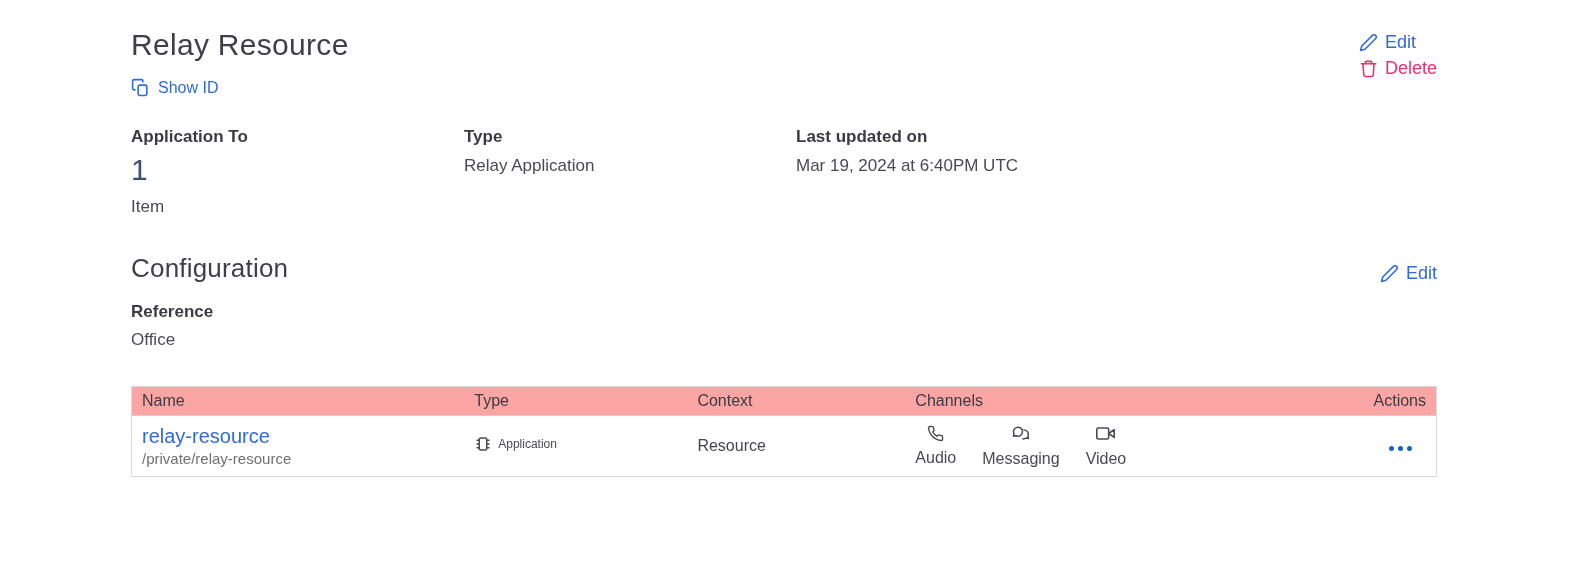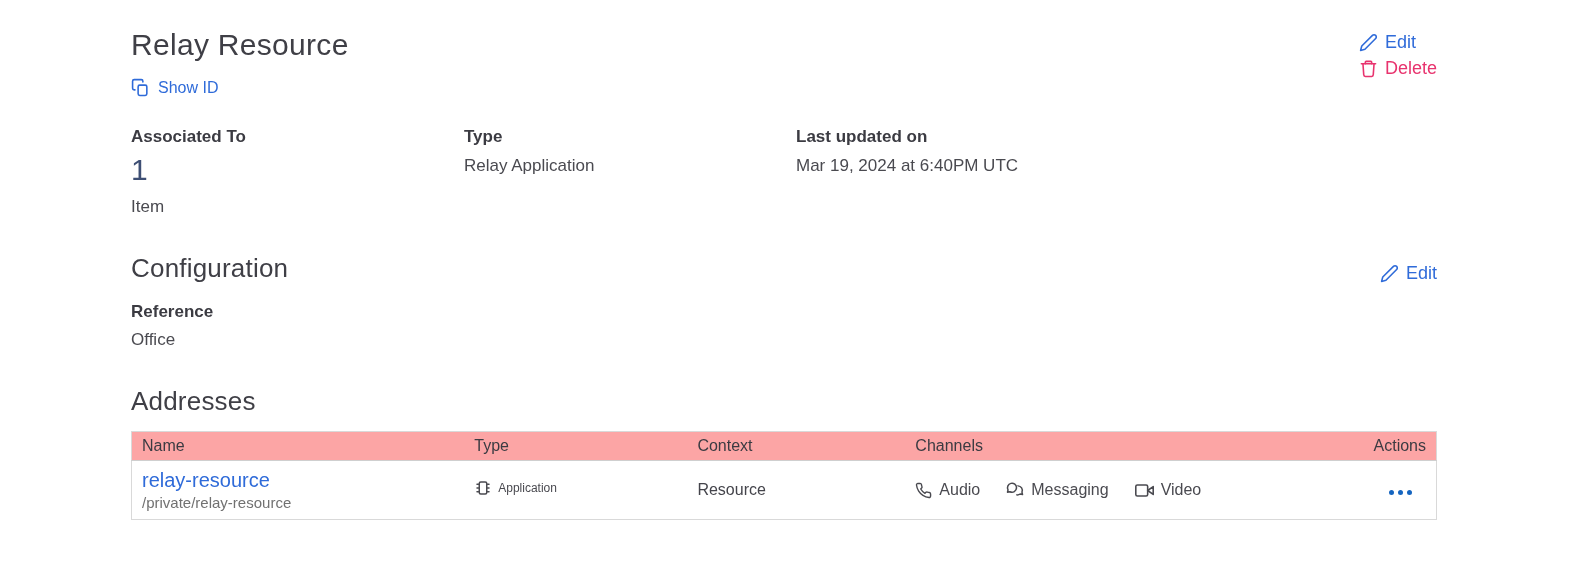--- a/index.html
+++ b/index.html
@@ -63,21 +63,21 @@
   th.col-name { width: 25.5%; }
   th.col-type { width: 17.1%; }
   th.col-context { width: 16.7%; }
   th.col-channels { width: 26.4%; }
   th.col-actions { width: 14.3%; text-align: right; }
   tbody td { padding: 8px 10px; vertical-align: middle; height: 50px; }
   .addr-name { font-size: 20px; color: #2f6bd9; cursor: pointer; }
   .addr-path { font-size: 15px; color: #717171; margin-top: 2px; }
   .cell-with-icon { display: inline-flex; align-items: center; gap: 6px; font-size: 12px; color: #4a4a50; }
   .channels-cell { display: flex; align-items: center; gap: 26px; }
-  .channel-item { display: inline-flex; align-items: center; gap: 7px; font-size: 16px; color: #4a4a50; }
+  .channel-item { display: inline-flex; align-items: center; gap: 7px; font-size: 16px; color: #4a4a50; flex-direction: column; }
   .actions-cell { text-align: right; padding-right: 20px !important; }
   .ellipsis-btn { display: inline-flex; gap: 4px; cursor: pointer; padding: 4px; }
   .ellipsis-btn i { width: 5px; height: 5px; border-radius: 50%; background: #1565c0; display: block; }
 
   .icon { display: inline-flex; flex-shrink: 0; }
 </style>
 </head>
 <body>
 
 <div class="page">
@@ -112,21 +112,21 @@
             <path d="M19 6l-1 14a2 2 0 0 1-2 2H8a2 2 0 0 1-2-2L5 6"></path>
           </svg>
         </span>
         <span>Delete</span>
       </a>
     </div>
   </div>
 
   <div class="details-row">
     <div class="detail-col-0">
-      <div class="detail-label">Associated To</div>
+      <div class="detail-label">Application To</div>
       <div class="detail-value big-number">1</div>
       <div class="detail-sub">Item</div>
     </div>
     <div class="detail-col-1">
       <div class="detail-label">Type</div>
       <div class="detail-value">Relay Application</div>
     </div>
     <div class="detail-col-2">
       <div class="detail-label">Last updated on</div>
       <div class="detail-value">Mar 19, 2024 at 6:40PM UTC</div>
@@ -143,21 +143,20 @@
           </svg>
         </span>
         <span>Edit</span>
       </a>
     </div>
     <div class="config-label">Reference</div>
     <div class="config-value">Office</div>
   </div>
 
   <div class="addresses-section">
-    <div class="section-heading">Addresses</div>
     <table>
       <thead>
         <tr>
           <th class="col-name">Name</th>
           <th class="col-type">Type</th>
           <th class="col-context">Context</th>
           <th class="col-channels">Channels</th>
           <th class="col-actions">Actions</th>
         </tr>
       </thead>

